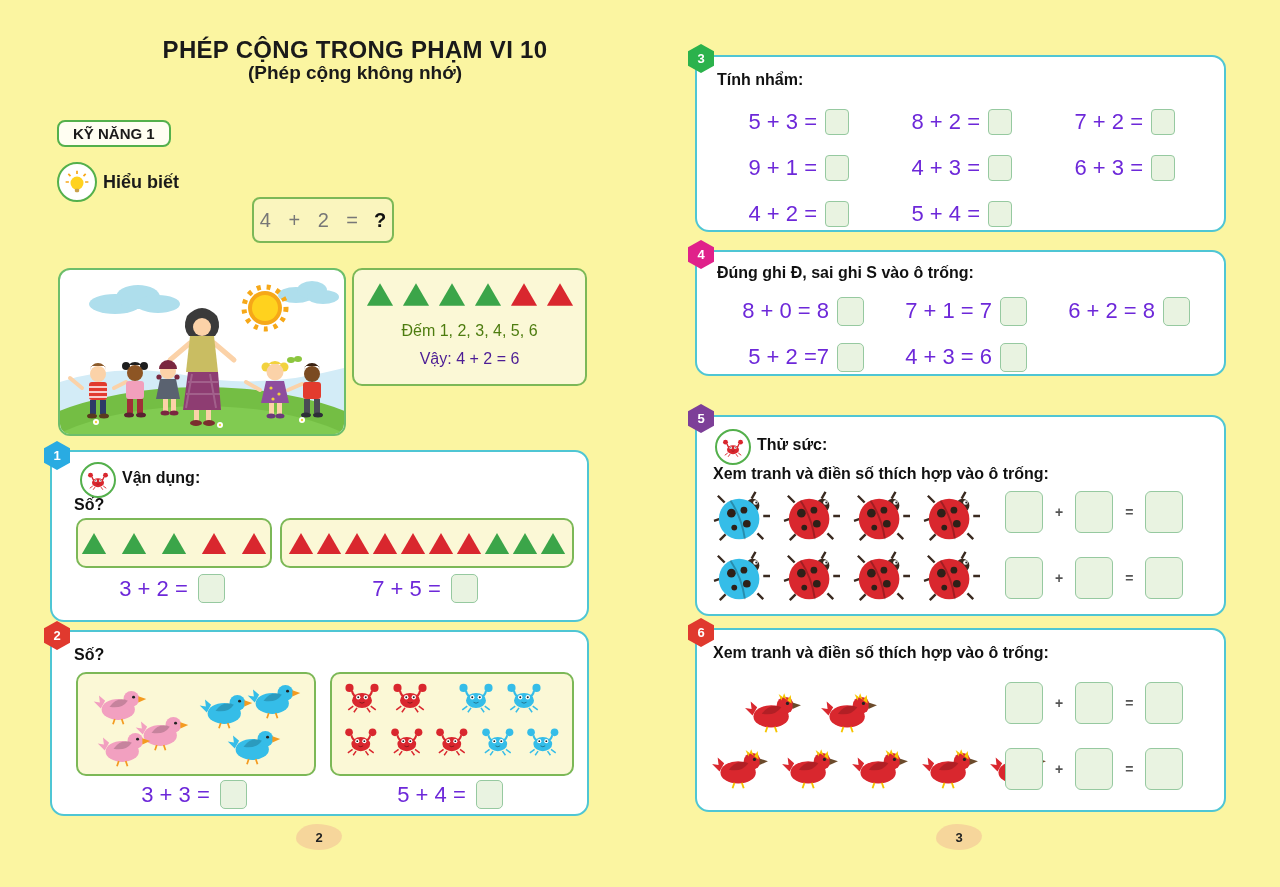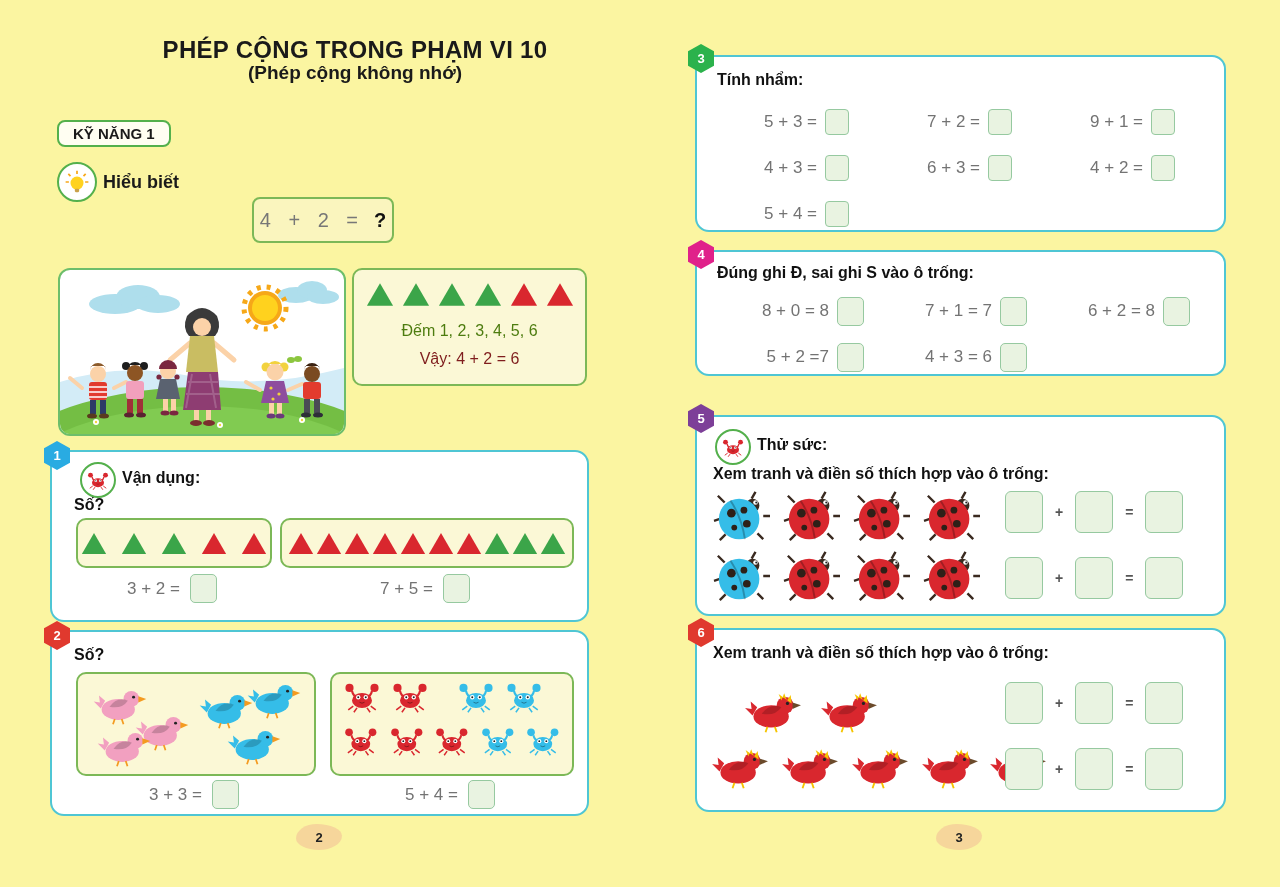--- a/index.html
+++ b/index.html
@@ -22,21 +22,21 @@
     color:#fff;font-weight:bold;font-size:13px;
   }
   .inner-box{
     position:absolute;background:#FBF8D6;
     border:2px solid #7CB857;border-radius:10px;
   }
   .ans{display:inline-block;background:#E9F3E1;border:1.5px solid #96C9A0;vertical-align:middle;}
   .ans-s{width:22px;height:24px;border-radius:4px;}
   .ans-m{width:25px;height:27px;border-radius:5px;}
   .ans-l{width:36px;height:40px;border-radius:6px;}
-  .eq{font-size:17px;color:#737373;white-space:nowrap;}
+  .eq{font-size:22px;color:#6d28d9;white-space:nowrap;}
   .hdr{font-weight:bold;font-size:16px;color:#111;white-space:nowrap;}
   .op{font-size:14px;font-weight:bold;color:#555;}
   
   .title{left:70px;top:36px;width:570px;text-align:center;font-weight:bold;font-size:24px;letter-spacing:.3px;}
   .title2{left:70px;top:62px;width:570px;text-align:center;font-weight:bold;font-size:19px;}
   .skill{
     left:57px;top:120px;padding:3px 14px;background:#FFFEF2;
     border:2px solid #54B04C;border-radius:8px;
     font-weight:bold;font-size:15px;
   }
@@ -56,21 +56,21 @@
   .illus{
     left:58px;top:268px;width:284px;height:164px;background:#fff;
     border:2px solid #6DBE6B;border-radius:12px;overflow:hidden;
   }
   .count-box{
     left:352px;top:268px;width:231px;height:114px;
     background:#FBF8D6;border:2px solid #7CB857;border-radius:10px;
   }
   .count-tris{position:absolute;left:0;top:12px;width:100%;display:flex;justify-content:center;gap:8px;}
   .count-l1{position:absolute;left:0;top:52px;width:100%;text-align:center;font-size:16px;color:#4d7c0f;}
-  .count-l2{position:absolute;left:0;top:80px;width:100%;text-align:center;font-size:16px;color:#7f1d1d;}
+  .count-l2{position:absolute;left:0;top:80px;width:100%;text-align:center;font-size:16px;color:#4c1d95;}
   .sec1{left:50px;top:450px;width:535px;height:168px;}
   .sec2{left:50px;top:630px;width:535px;height:182px;}
   .crab-badge{width:32px;height:32px;}
   .tri-row{display:flex;align-items:center;justify-content:center;height:100%;}
   .eq-line{position:absolute;display:flex;align-items:center;justify-content:center;gap:10px;}
   .bird-box .glyph{position:absolute;}
   .bird-box .glyph:nth-child(1){left:14px;top:8px;}
   .bird-box .glyph:nth-child(2){left:56px;top:34px;}
   .bird-box .glyph:nth-child(3){left:18px;top:50px;}
   .bird-box .glyph:nth-child(4){left:120px;top:12px;}
@@ -468,20 +468,24 @@
 
 <div class="hex" style="left:688px;top:44px;background:#2BB24C;">3</div>
 <div class="panel sec3">
   <div class="abs hdr" style="left:20px;top:14px;">Tính nhẩm:</div>
   <div class="qgrid" style="left:28px;top:42px;">
     <div class="cell">
         <span class="eq">5 + 3 =</span>
         <span class="ans ans-s"></span>
       </div>
     <div class="cell">
+        <span class="eq">8 + 2 =</span>
+        <span class="ans ans-s"></span>
+      </div>
+    <div class="cell">
         <span class="eq">7 + 2 =</span>
         <span class="ans ans-s"></span>
       </div>
     <div class="cell">
         <span class="eq">9 + 1 =</span>
         <span class="ans ans-s"></span>
       </div>
     <div class="cell">
         <span class="eq">4 + 3 =</span>
         <span class="ans ans-s"></span>

